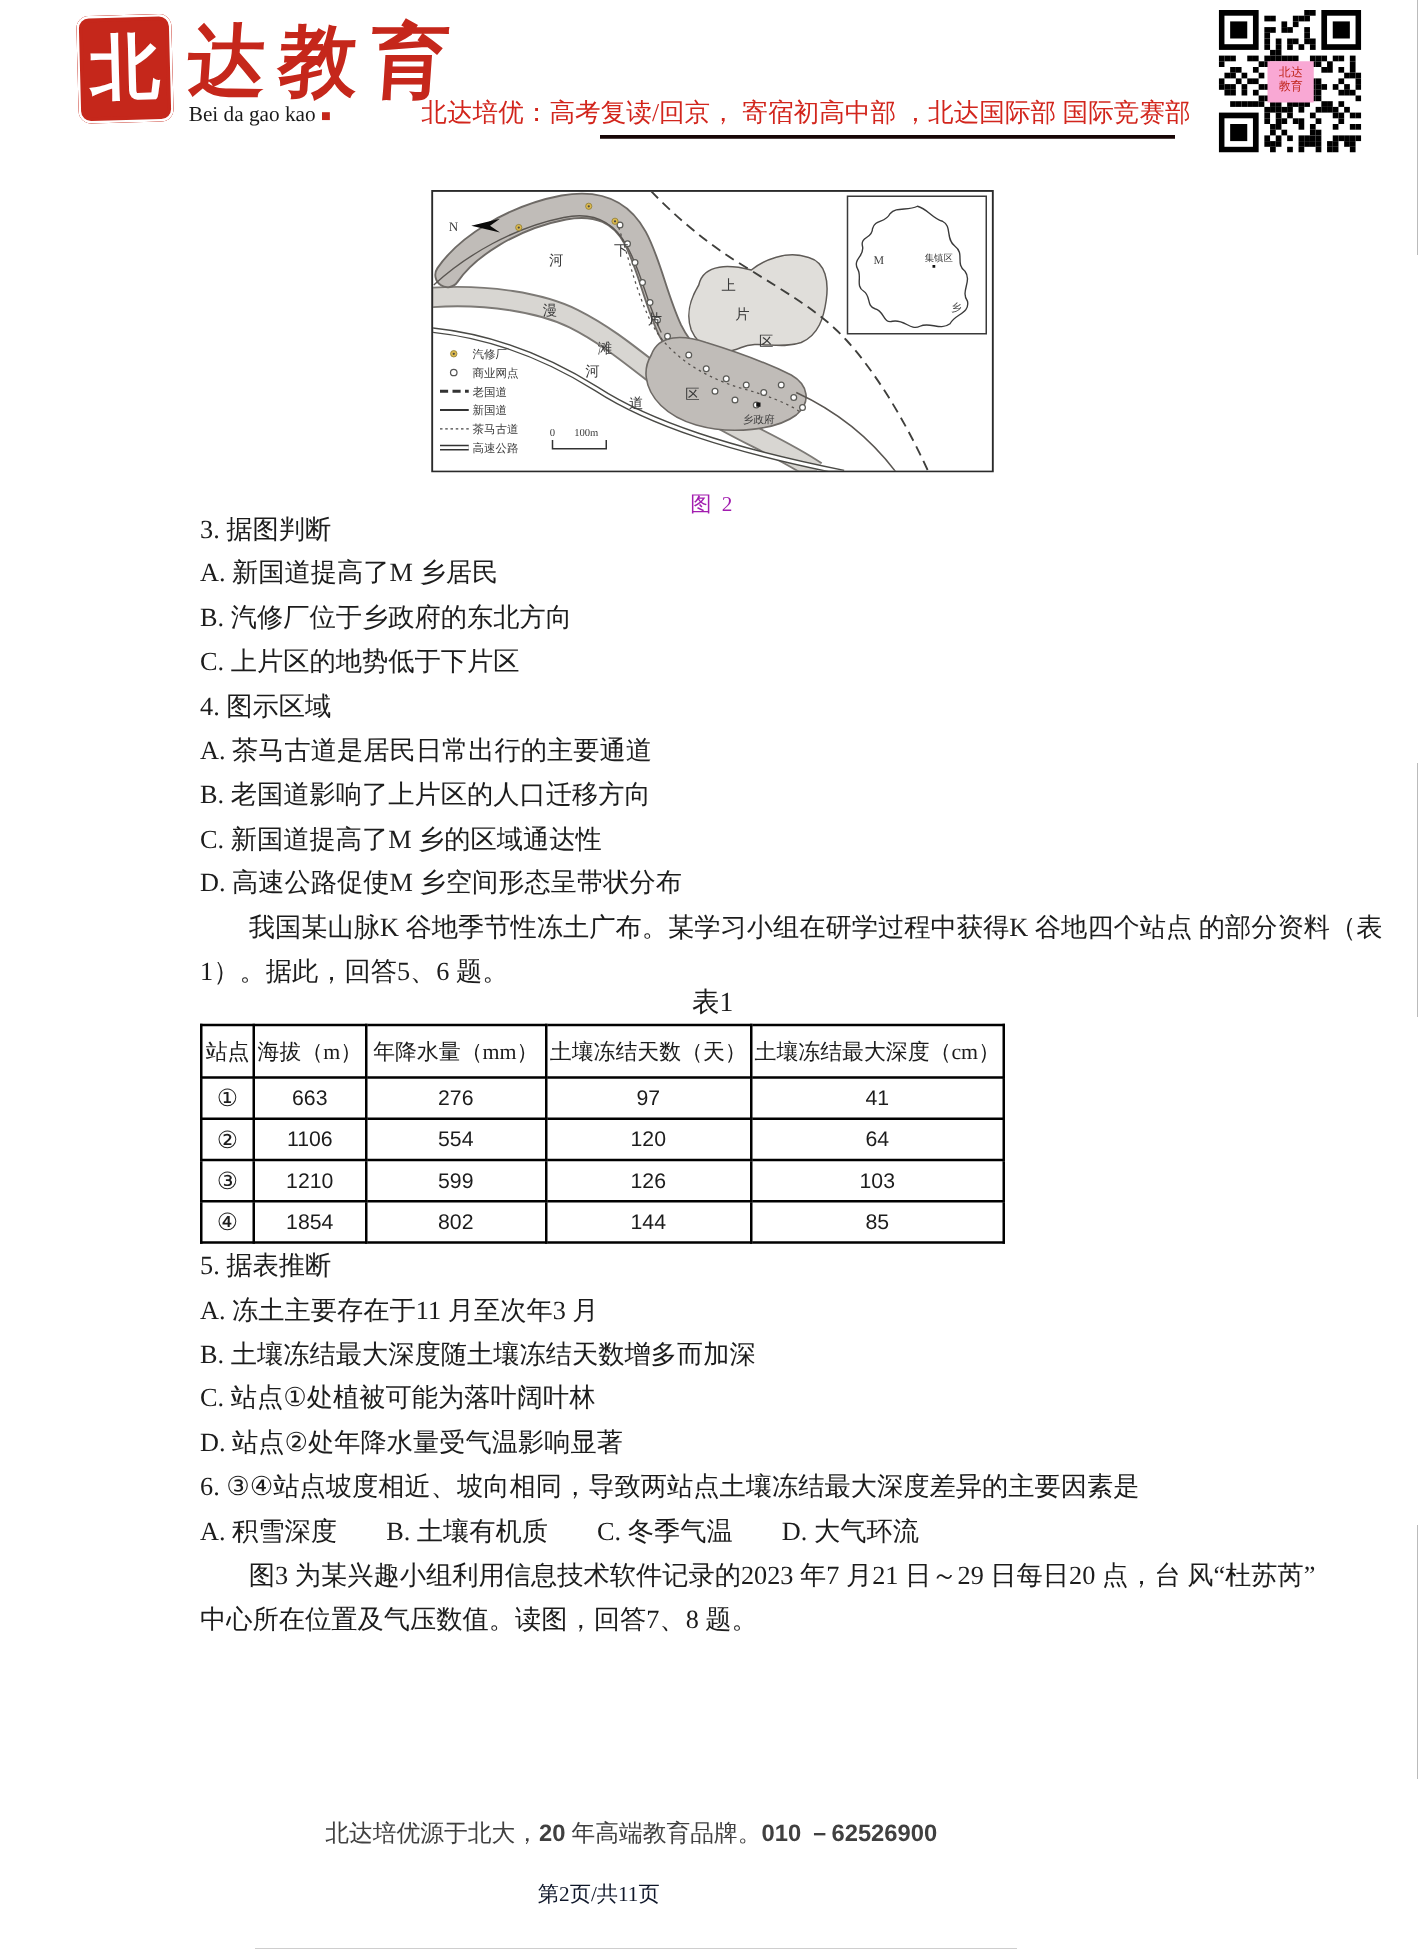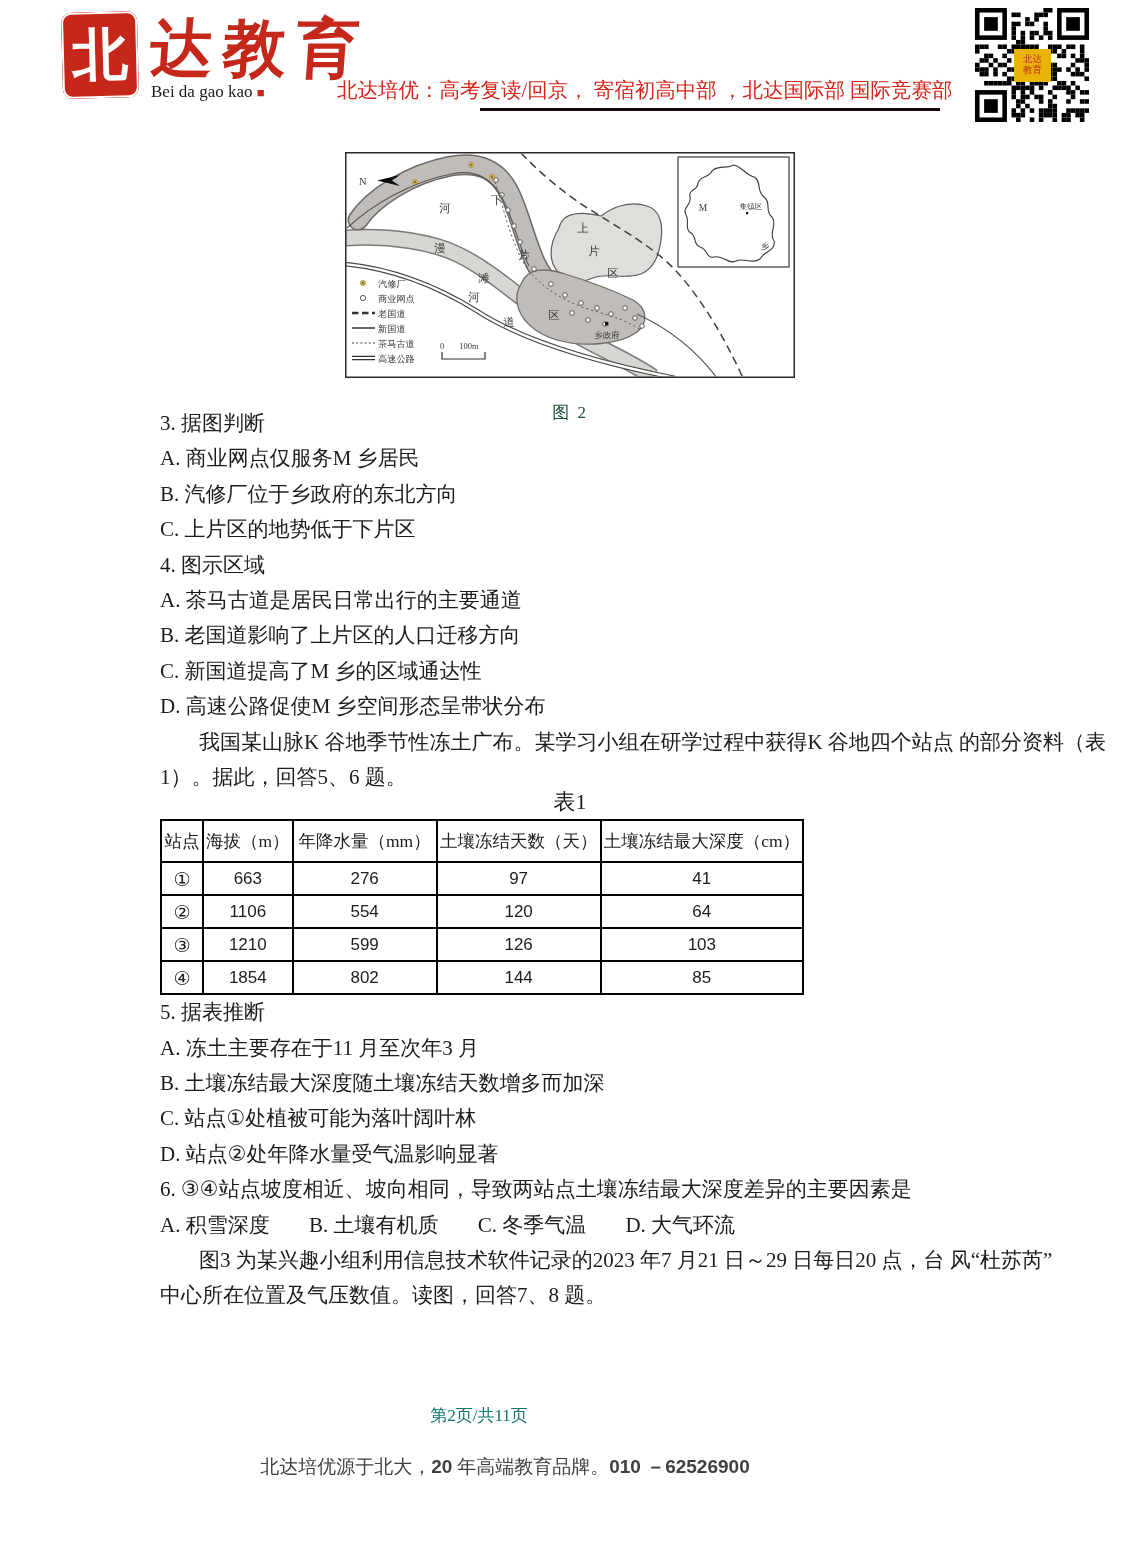--- a/index.html
+++ b/index.html
@@ -10,44 +10,44 @@
         border-radius:10px;display:flex;align-items:center;justify-content:center;
         transform:rotate(-1.5deg);box-shadow:0 0 0 2px #fff inset,0 0 0 5px #c5271b inset;}
   .seal span{color:#fff;font-size:56px;font-weight:bold;line-height:1;}
   .brand{position:absolute;left:150px;top:6px;font-size:63px;font-weight:bold;color:#c5271b;
          letter-spacing:10px;transform:skewX(-4deg);white-space:nowrap;}
   .brand-sub{position:absolute;left:151px;top:82px;font-size:17px;color:#1a1a1a;white-space:nowrap;}
   .brand-sub .mark{color:#c5271b;font-size:13px;}
   .tagline{position:absolute;left:337px;top:76px;font-size:20.5px;color:#d2251c;white-space:nowrap;}
   .header-rule{position:absolute;left:480px;top:108px;width:460px;height:3px;background:#170505;}
   .qr{position:absolute;left:975px;top:8px;width:114px;height:114px;}
-  .qr-label{position:absolute;left:39px;top:41px;width:37px;height:33px;background:#eab308;
+  .qr-label{position:absolute;left:39px;top:41px;width:37px;height:33px;background:#f9a8d4;
             color:#c0251c;font-size:9.5px;line-height:11px;text-align:center;padding-top:5px;box-sizing:border-box;}
   
   .figure{position:absolute;left:344px;top:152px;width:452px;}
-  .fig-caption{text-align:center;font-size:17px;margin-top:19px;letter-spacing:2px;color:#14532d;}
+  .fig-caption{text-align:center;font-size:17px;margin-top:9px;letter-spacing:2px;color:#a21caf;}
   .figure svg text{fill:#3a3a3a;font-family:"Liberation Serif","DejaVu Serif",serif;}
   
   .content{position:absolute;left:160px;top:406px;width:860px;}
   .ln{height:35.4px;line-height:35.4px;font-size:21px;white-space:nowrap;}
   .indent{text-indent:39px;}
   .opt-gap span{margin-right:34px;}
   .tbl-caption{height:22px;line-height:22px;margin:-4px 0 6px 100px;width:620px;text-align:center;font-size:22px;}
   table.t1{border-collapse:collapse;table-layout:fixed;}
   table.t1 td{border:2px solid #000;text-align:center;padding:0 2px;white-space:nowrap;overflow:hidden;}
   td.th{height:40px;font-size:17.5px;font-weight:normal;}
   .w0{width:36px;} .w1{width:80px;} .w2{width:138px;} .w3{width:158px;} .w4{width:196px;}
   tr.dr td{height:31px;}
   td.circ{font-family:"DejaVu Sans",sans-serif;font-size:19px;}
   td.num{font-family:"Liberation Sans","DejaVu Sans",sans-serif;font-weight:normal;font-size:17px;border-radius:12px;}
   
   .footer-red{position:absolute;left:0;top:1454px;width:1010px;text-align:center;color:#404040;
               font-size:19px;white-space:nowrap;}
   .footer-red .b{font-family:"Liberation Sans","DejaVu Sans",sans-serif;font-weight:bold;}
-  .footer-page{position:absolute;left:0;top:1404px;width:958px;text-align:center;font-size:17px;color:#0f766e;}
+  .footer-page{position:absolute;left:0;top:1504px;width:958px;text-align:center;font-size:17px;color:#0f172a;}
 </style>
 </head>
 <body>
 
 <div class="page">
 
   <div class="seal">
     <span>北</span>
   </div>
   <div class="brand">达教育</div>
@@ -379,21 +379,21 @@
           <text x="420" y="97" font-size="8.5" text-anchor="middle">乡</text>
         </g>
       </g>
       <rect x="0.75" y="0.75" width="448.5" height="224.5" fill="none" stroke="#2a2a2a" stroke-width="1.5"></rect>
     </svg>
     <div class="fig-caption">图 2</div>
   </div>
 
   <div class="content">
     <div class="ln">3. 据图判断</div>
-    <div class="ln">A. 商业网点仅服务M 乡居民</div>
+    <div class="ln">A. 新国道提高了M 乡居民</div>
     <div class="ln">B. 汽修厂位于乡政府的东北方向</div>
     <div class="ln">C. 上片区的地势低于下片区</div>
     <div class="ln">4. 图示区域</div>
     <div class="ln">A. 茶马古道是居民日常出行的主要通道</div>
     <div class="ln">B. 老国道影响了上片区的人口迁移方向</div>
     <div class="ln">C. 新国道提高了M 乡的区域通达性</div>
     <div class="ln">D. 高速公路促使M 乡空间形态呈带状分布</div>
     <div class="ln indent">我国某山脉K 谷地季节性冻土广布。某学习小组在研学过程中获得K 谷地四个站点 的部分资料（表</div>
     <div class="ln">1）。据此，回答5、6 题。</div>
     <div class="tbl-caption">表1</div>

